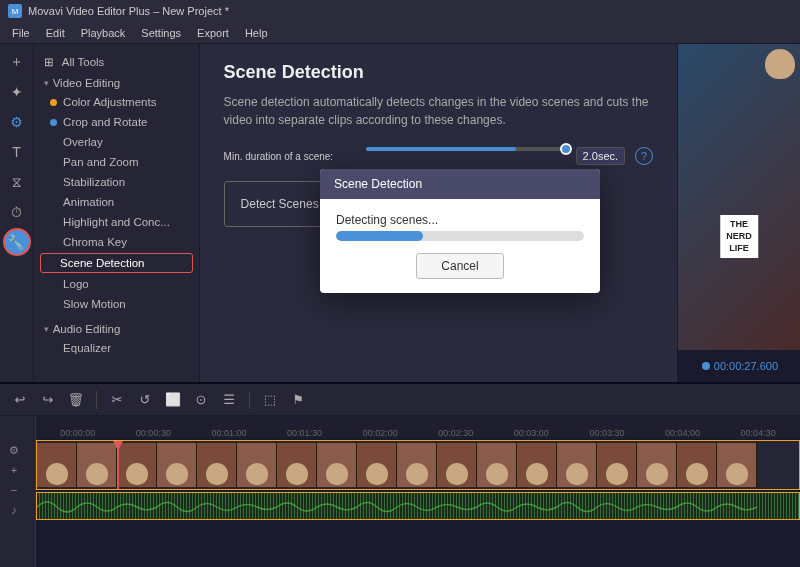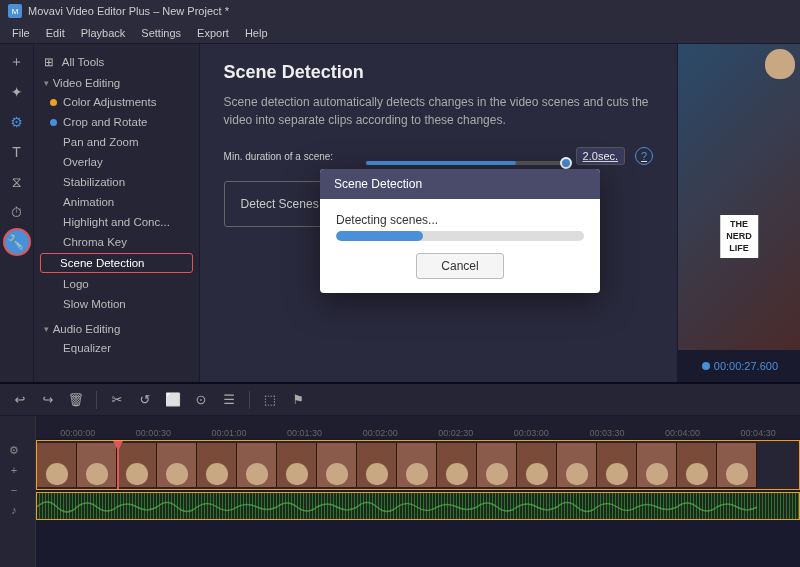--- a/index.html
+++ b/index.html
@@ -144,23 +144,22 @@
       gap: 12px;
       margin-bottom: 16px;
     }
     .scene-setting label {
       font-size: 10px;
       color: #ccc;
       width: 130px;
     }
     .slider-container {
       display: flex;
-      align-items: flex-end;
+      align-items: flex-start;
       gap: 10px;
-      text-decoration: underline;
     }
     .slider-track {
       width: 200px;
       height: 4px;
       background: #555;
       border-radius: 2px;
       position: relative;
     }
     .slider-fill {
       width: 75%;
@@ -526,25 +525,25 @@
     <div class="sidebar-item">
       <span class="sidebar-dot"></span>
       <span>Color Adjustments</span>
     </div>
     <div class="sidebar-item">
       <span class="sidebar-dot blue"></span>
       <span>Crop and Rotate</span>
     </div>
     <div class="sidebar-item">
       <span style="width:13px;display:inline-block"></span>
+      <span>Overlay</span>
+    </div>
+    <div class="sidebar-item">
+      <span style="width:13px;display:inline-block"></span>
       <span>Pan and Zoom</span>
-    </div>
-    <div class="sidebar-item">
-      <span style="width:13px;display:inline-block"></span>
-      <span>Overlay</span>
     </div>
     <div class="sidebar-item">
       <span style="width:13px;display:inline-block"></span>
       <span>Stabilization</span>
     </div>
     <div class="sidebar-item">
       <span style="width:13px;display:inline-block"></span>
       <span>Animation</span>
     </div>
     <div class="sidebar-item">

